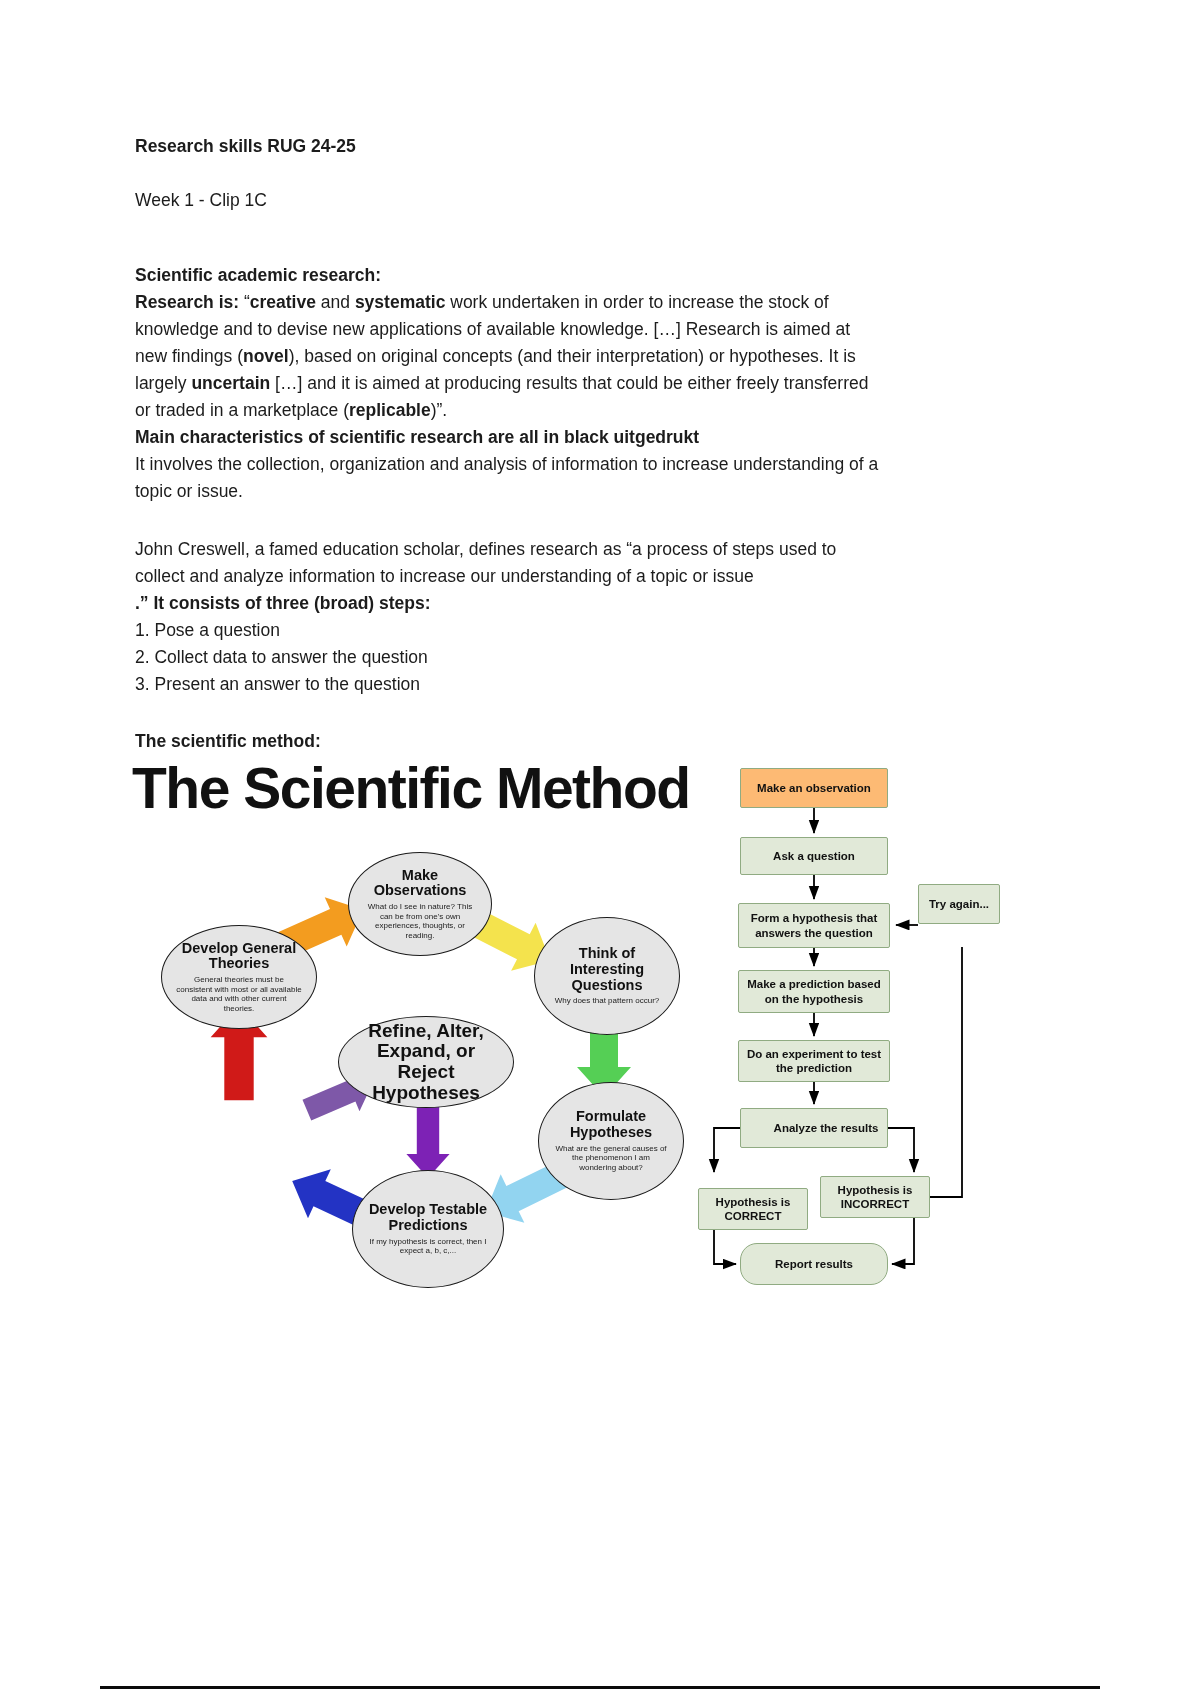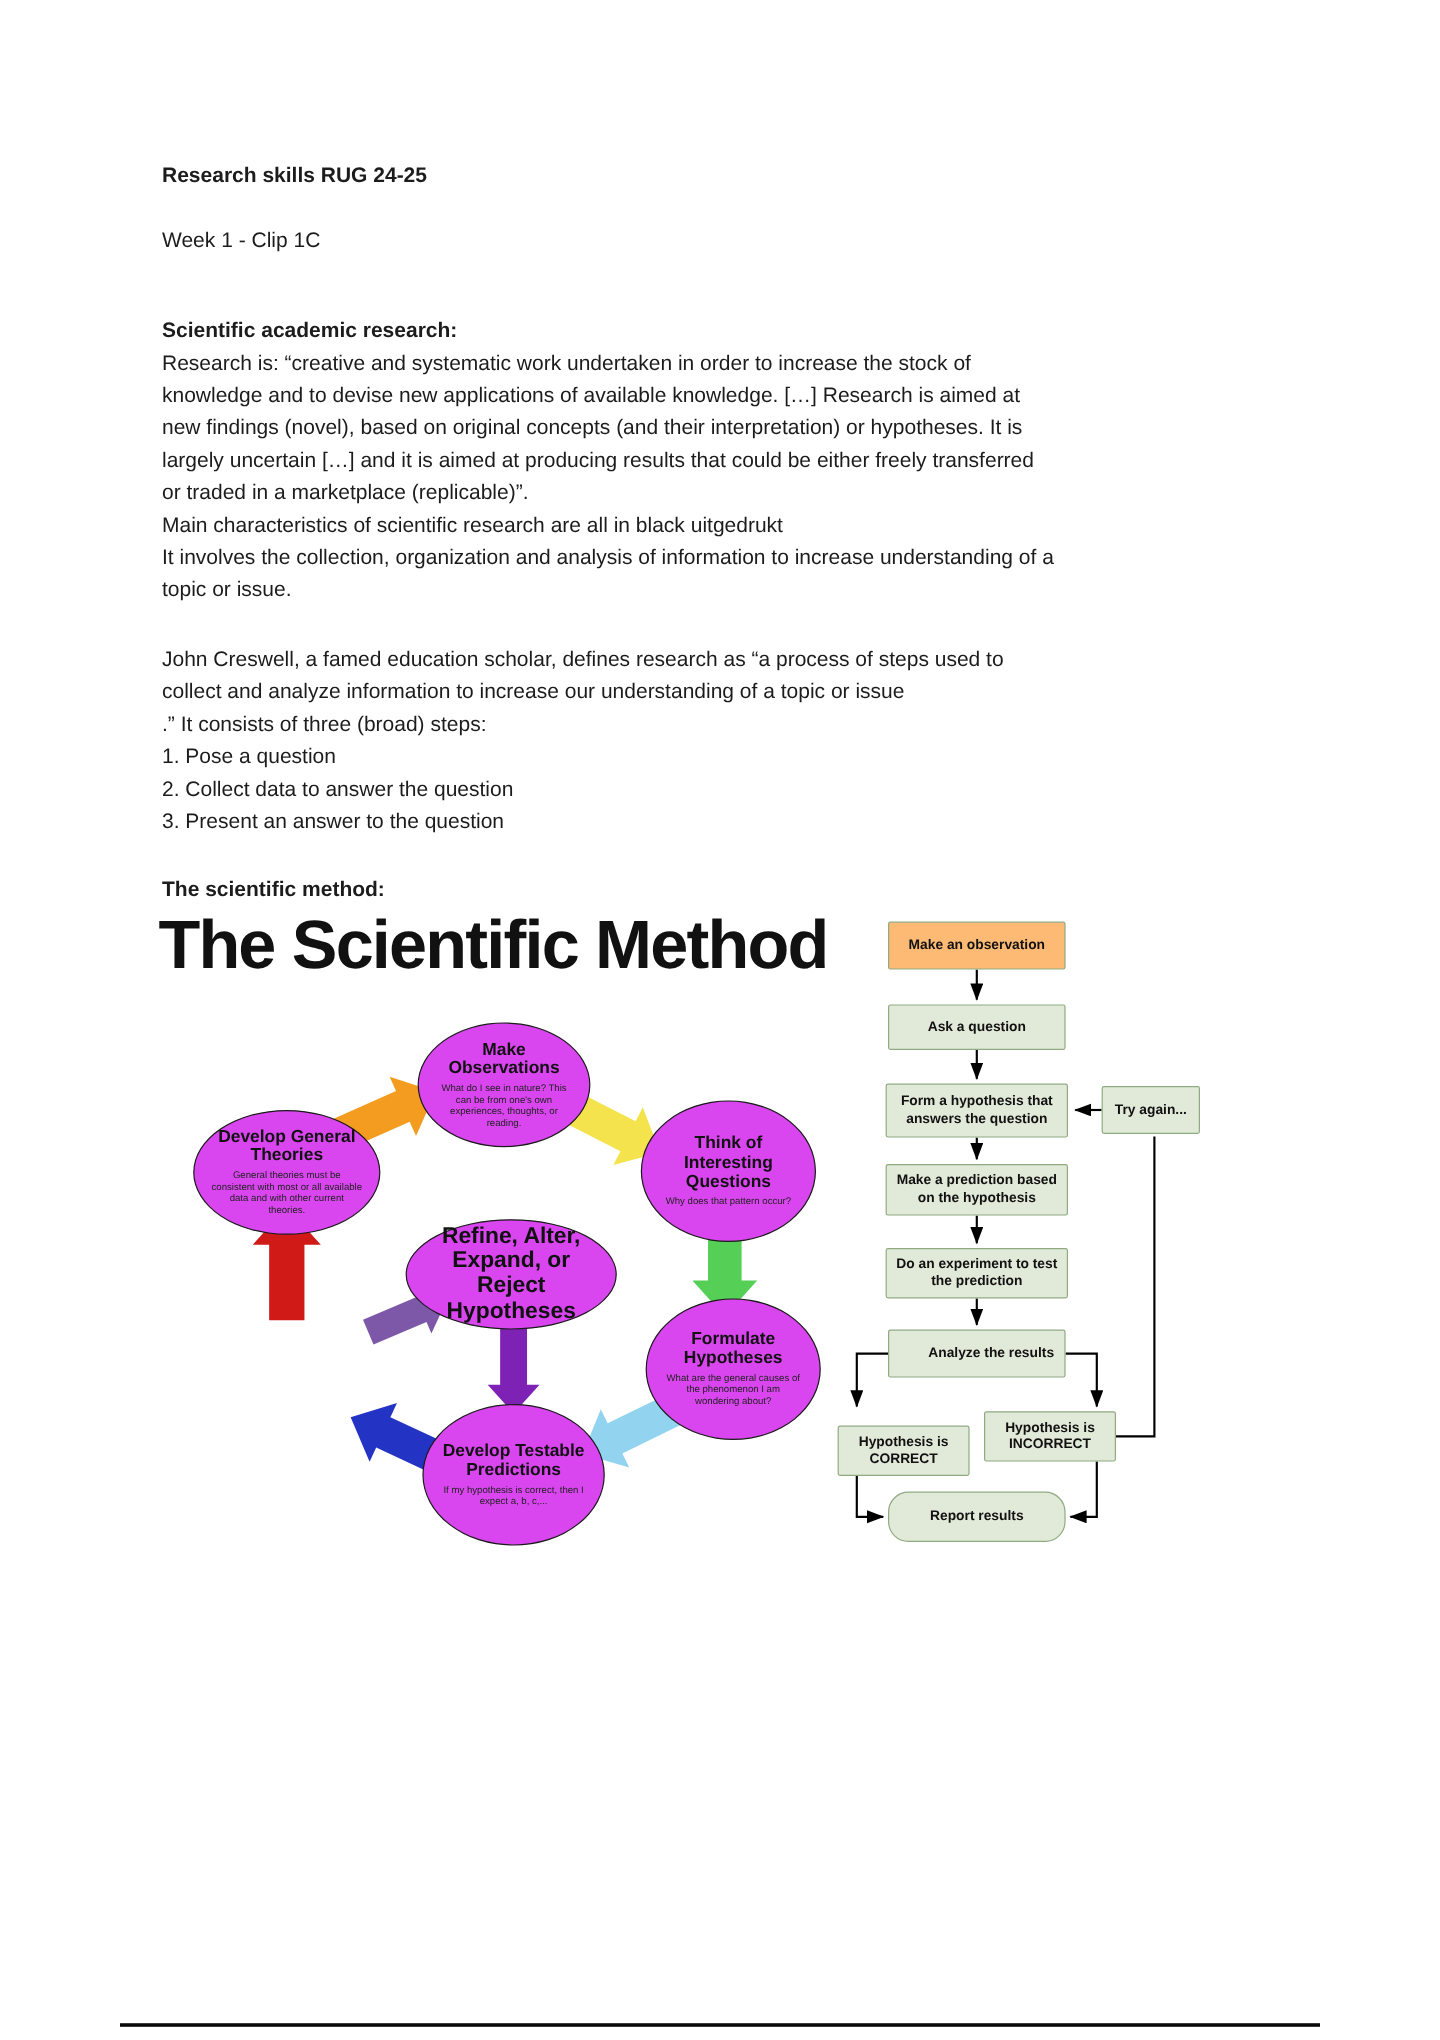--- a/index.html
+++ b/index.html
@@ -11,37 +11,37 @@
     color:#1a1a1a;
     overflow:hidden;
     margin:0 auto;
   }
   .abs{position:absolute;}
   .txt{
     font-size:17.5px;line-height:27px;color:#1c1c1c;
     white-space:pre-wrap;width:940px;
   }
   .bold{font-weight:700;}
-  .b{font-weight:400;}
+  .b{font-weight:700;}
   #doc-title{left:135px;top:133px;}
   #doc-subtitle{left:135px;top:187px;}
   #sec1-heading{left:135px;top:262px;}
   #para1{left:135px;top:289px;}
   #para2{left:135px;top:536px;}
   #method-heading{left:135px;top:728px;}
   #diagram-title{
     left:132px;top:755px;
     font-size:57px;font-weight:700;letter-spacing:-1.5px;color:#111;
     white-space:nowrap;
   }
   
   #arrow-layer{left:0;top:0;z-index:1;pointer-events:none;}
   .cycle-node{
     z-index:2;
-    background:#d946ef;
+    background:#e5e5e5;
     border:1.6px solid #1a1a1a;
     border-radius:50%;
     display:flex;flex-direction:column;align-items:center;justify-content:center;
     text-align:center;
     box-sizing:border-box;
     padding:6px 14px;
   }
   .cycle-title{font-weight:700;font-size:14.5px;line-height:1.08;color:#111;}
   .cycle-sub{font-size:8px;line-height:1.2;margin-top:3px;color:#222;}
   #n-make-obs{left:348px;top:852px;width:144px;height:104px;}
@@ -60,21 +60,21 @@
     border-radius:2px;
     display:flex;align-items:center;justify-content:center;
     text-align:center;
     box-sizing:border-box;
     font-weight:700;font-size:11.5px;line-height:1.25;color:#111;
     padding:3px 6px;
   }
   #fb-observation{left:740px;top:768px;width:148px;height:40px;}
   #fb-question{left:740px;top:837px;width:148px;height:38px;}
   #fb-hypothesis{left:738px;top:903px;width:152px;height:45px;}
-  #fb-tryagain{left:918px;top:905px;width:82px;height:40px;}
+  #fb-tryagain{left:918px;top:884px;width:82px;height:40px;}
   #fb-prediction{left:738px;top:970px;width:152px;height:43px;}
   #fb-experiment{left:738px;top:1040px;width:152px;height:42px;}
   #fb-analyze{left:740px;top:1108px;width:148px;height:40px;}
   #fb-correct{left:698px;top:1176px;width:110px;height:42px;margin-top:12px;}
   #fb-incorrect{left:820px;top:1176px;width:110px;height:42px;}
   #fb-report{left:740px;top:1243px;width:148px;height:42px;border-radius:17px;}
   #footer-divider{left:100px;top:1686px;width:1000px;height:3px;background:#0a0a0a;}
 </style>
 </head>
 <body>

